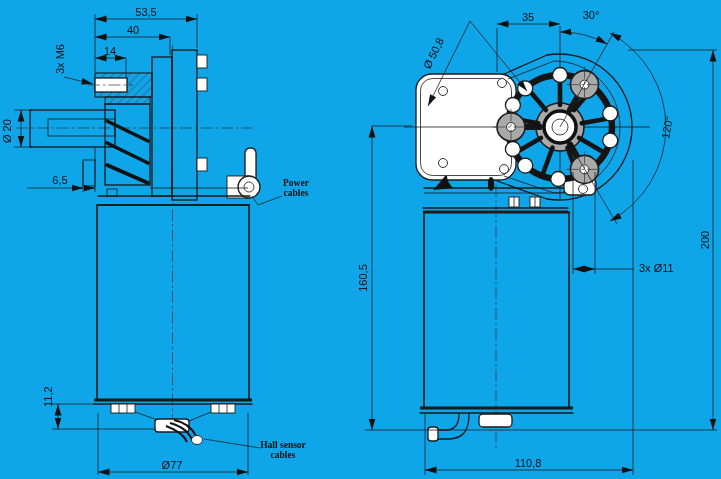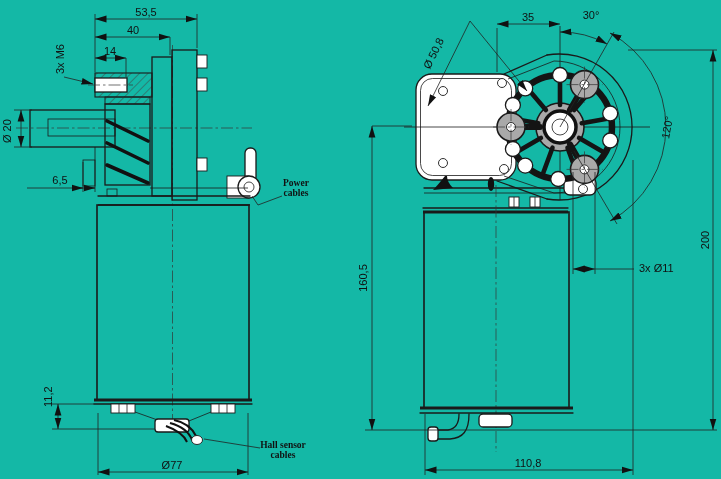--- a/index.html
+++ b/index.html
@@ -17,21 +17,21 @@
   .dtxt{font:11px "Liberation Sans",sans-serif;fill:#111;}
   .lbl{font:bold 9.5px "Liberation Serif",serif;fill:#111;}
   .tooth{stroke:#111;stroke-width:3.6;stroke-linecap:round;}
   .spoke{stroke:#141414;stroke-width:4.6;stroke-linecap:round;fill:none;}
   .bar{stroke:#141414;stroke-width:6;stroke-linecap:round;}
   .gray{fill:#a9a9a9;stroke:#1a1a1a;stroke-width:1.6;}
 </style>
 </head>
 <body>
 
-<div id="stage" style="background: #14b8a6;">
+<div id="stage" style="background: #0ea5e9;">
 <svg width="721" height="479" viewBox="0 0 721 479">
   <defs>
     <marker id="arr" orient="auto-start-reverse" markerWidth="13" markerHeight="9" refX="11.5" refY="4" markerUnits="userSpaceOnUse">
       <path d="M0,0.6 L11.5,4 L0,7.4 Z" fill="#111"></path>
     </marker>
     <pattern id="hatch" width="6" height="6" patternUnits="userSpaceOnUse" patternTransform="rotate(45)">
       <line x1="0" y1="0" x2="0" y2="6" stroke="#444" stroke-width="1"></line>
     </pattern>
   </defs>
 

